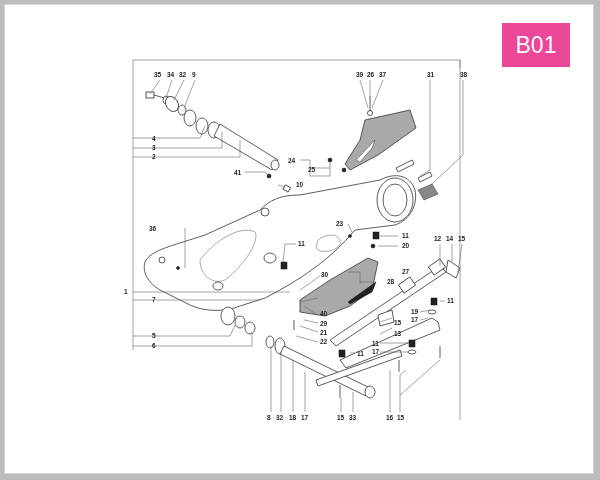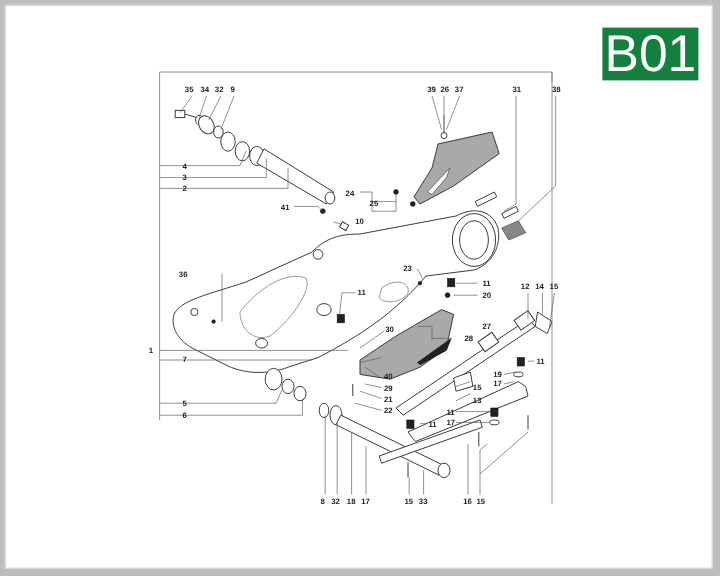--- a/index.html
+++ b/index.html
@@ -1,18 +1,18 @@
 <!DOCTYPE html>
 <html><head>
 <meta charset="utf-8">
 <style>
   html, body { margin: 0; padding: 0; }
   body { width: 600px; height: 480px; background: #bdbdbd; position: relative; overflow: hidden; font-family: "Liberation Sans", sans-serif; }
   .frame { position: absolute; left: 4px; top: 4px; width: 590px; height: 470px; background: #ffffff; border: 1px solid #d6d6d6; box-sizing: border-box; }
-  .badge { position: absolute; left: 502px; top: 23px; width: 80px; height: 44px; background: #15803d; color: #ffffff; font-size: 43px; line-height: 44px; text-align: center; font-family: "Liberation Sans", sans-serif; letter-spacing: 0px; }
+  .badge { position: absolute; left: 502px; top: 23px; width: 68px; height: 44px; background: #ec4899; color: #ffffff; font-size: 23px; line-height: 44px; text-align: center; font-family: "Liberation Sans", sans-serif; letter-spacing: 0px; }
   svg.diagram { position: absolute; left: 0; top: 0; width: 600px; height: 480px; }
   .lbl { font-family: "Liberation Sans", sans-serif; font-size: 6.5px; font-weight: bold; fill: #222; }
   .ln { stroke: #666; stroke-width: 0.6; fill: none; }
   .part { stroke: #333; stroke-width: 0.8; fill: #fff; }
   .thin { stroke: #555; stroke-width: 0.5; fill: none; }
   .hatch { fill: #a9a9a9; stroke: #333; stroke-width: 0.8; }
   .dark { fill: #222; stroke: #111; stroke-width: 0.5; }
 </style>
 </head>
 <body>

